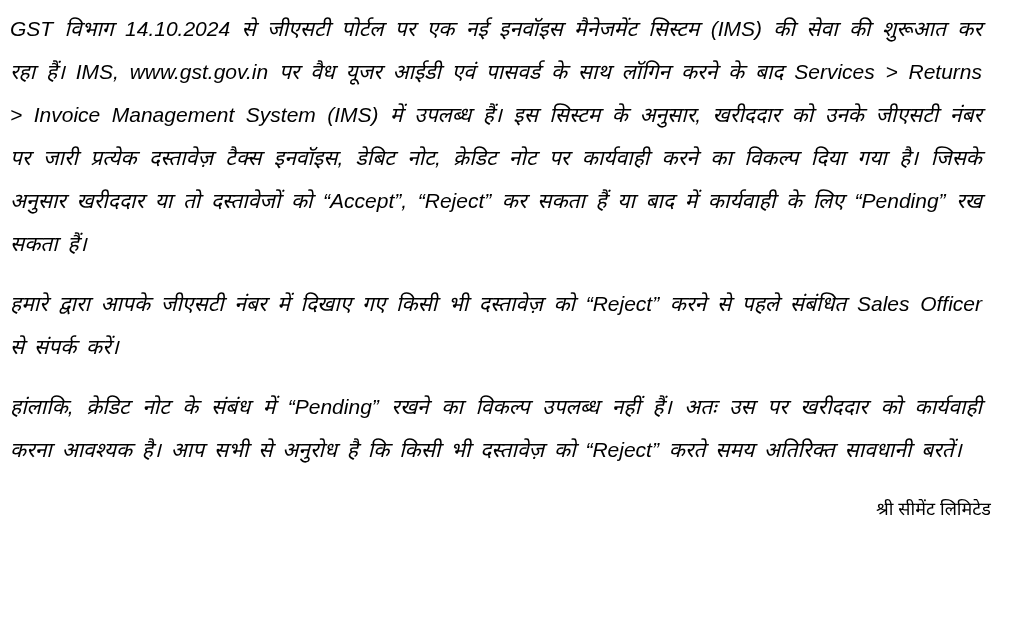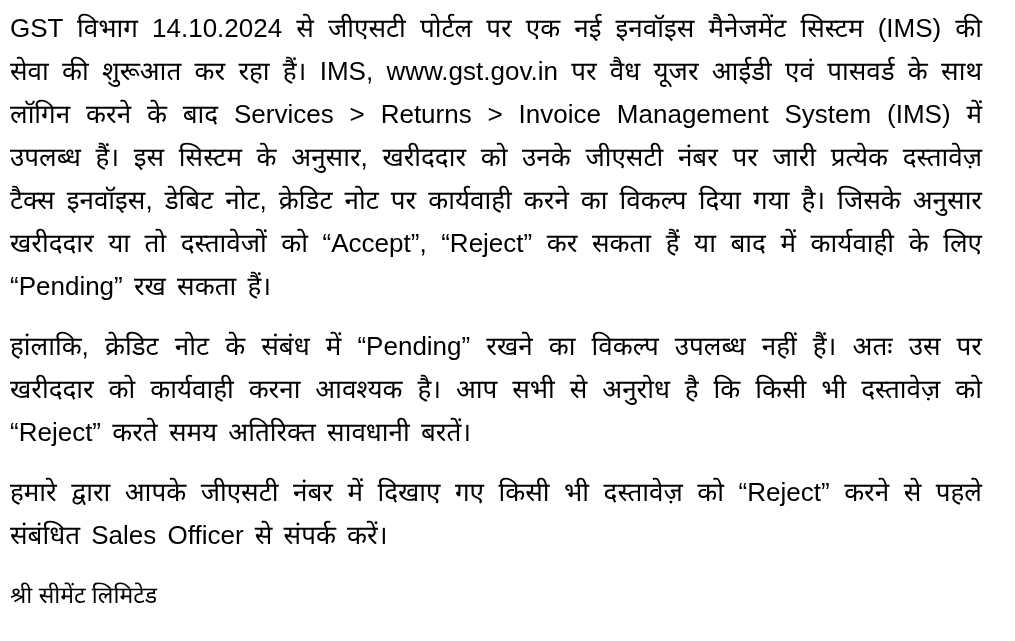--- a/index.html
+++ b/index.html
@@ -19,38 +19,39 @@
     width: 1015px;
     padding: 7px 24px 0 10px;
   }
   .salutation {
     font-size: 21px;
     line-height: 43px;
     margin: 0 0 18px 0;
     text-align: left;
   }
   .para {
-    font-size: 26px;
+    font-size: 21px;
     line-height: 43px;
     margin: 0 9px 17px 0;
     text-align: justify;
     word-spacing: 4px;
+    font-style: italic;
   }
   .signature {
-    font-size: 23px;
+    font-size: 18px;
     line-height: 43px;
     margin: 0;
-    text-align: left;
+    text-align: right;
   }
 </style>
 </head>
 <body>
 
 <div class="doc">
 
   <p class="para">GST विभाग 14.10.2024 से जीएसटी पोर्टल पर एक नई इनवॉइस मैनेजमेंट सिस्टम (IMS) की सेवा की शुरूआत कर रहा हैं। IMS, www.gst.gov.in पर वैध यूजर आईडी एवं पासवर्ड के साथ लॉगिन करने के बाद Services &gt; Returns &gt; Invoice Management System (IMS) में उपलब्ध हैं। इस सिस्टम के अनुसार, खरीददार को उनके जीएसटी नंबर पर जारी प्रत्येक दस्तावेज़ टैक्स इनवॉइस, डेबिट नोट, क्रेडिट नोट पर कार्यवाही करने का विकल्प दिया गया है। जिसके अनुसार खरीददार या तो दस्तावेजों को “Accept”, “Reject” कर सकता हैं या बाद में कार्यवाही के लिए “Pending” रख सकता हैं।</p>
 
+  <p class="para">हमारे द्वारा आपके जीएसटी नंबर में दिखाए गए किसी भी दस्तावेज़ को “Reject” करने से पहले संबंधित Sales Officer से संपर्क करें।</p>
+
   <p class="para">हांलाकि, क्रेडिट नोट के संबंध में “Pending” रखने का विकल्प उपलब्ध नहीं हैं। अतः उस पर खरीददार को कार्यवाही करना आवश्यक है। आप सभी से अनुरोध है कि किसी भी दस्तावेज़ को “Reject” करते समय अतिरिक्त सावधानी बरतें।</p>
-
-  <p class="para">हमारे द्वारा आपके जीएसटी नंबर में दिखाए गए किसी भी दस्तावेज़ को “Reject” करने से पहले संबंधित Sales Officer से संपर्क करें।</p>
 
   <p class="signature">श्री सीमेंट लिमिटेड</p>
 </div>
 
 </body></html>

